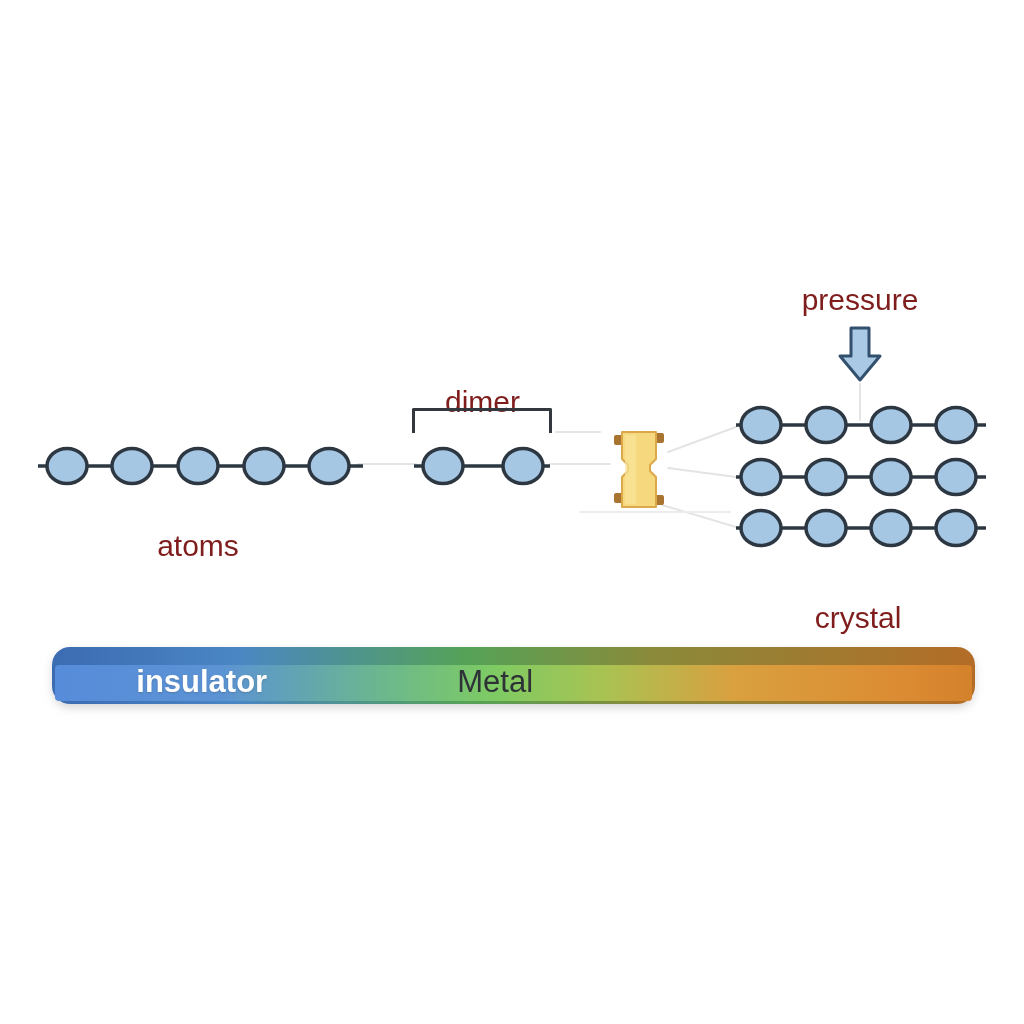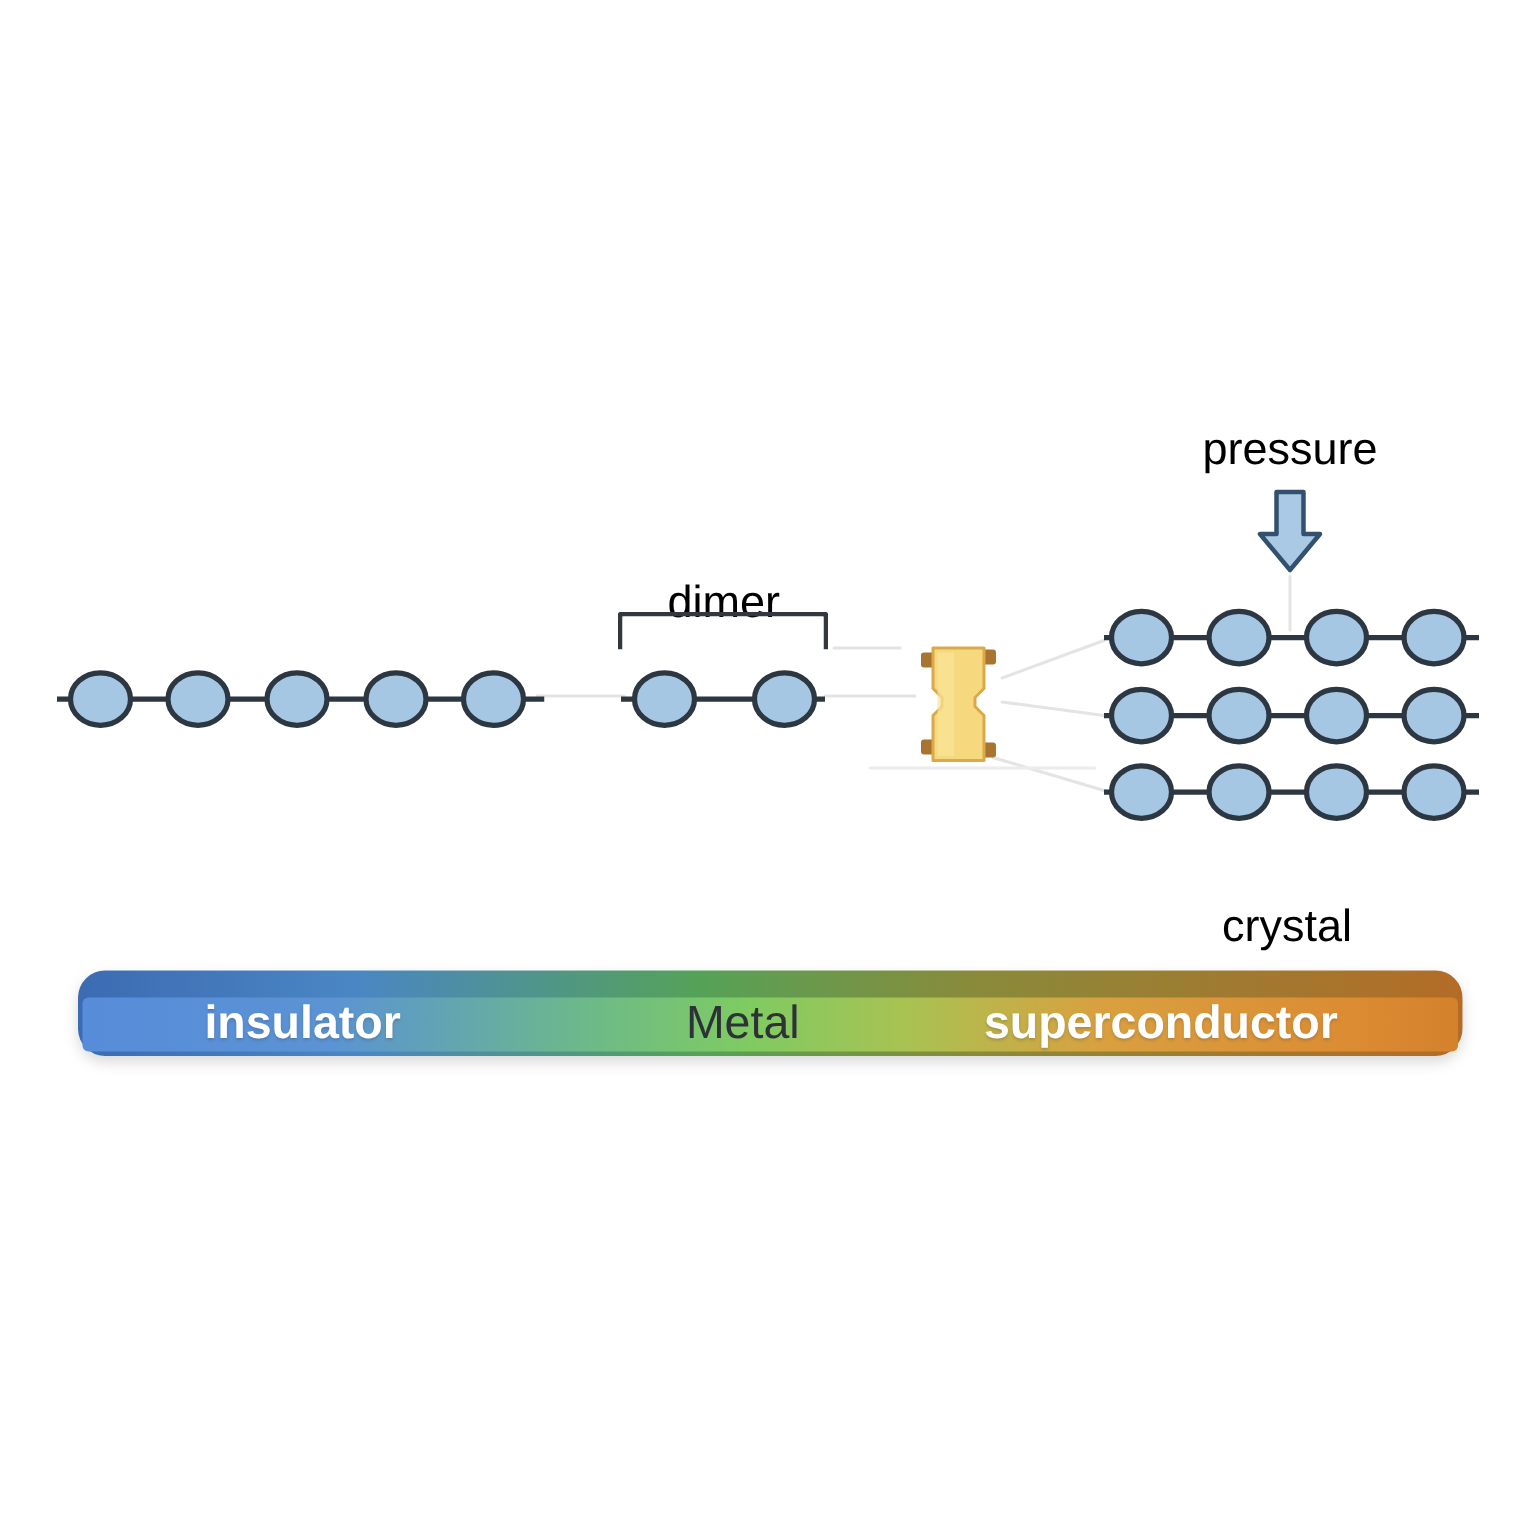--- a/index.html
+++ b/index.html
@@ -5,21 +5,21 @@
   html,body{margin:0;padding:0;background:#ffffff;}
   .canvas{
     position:relative;
     width:1024px;height:1024px;
     background:#ffffff;
     font-family:"Liberation Sans", sans-serif;
     overflow:hidden;
   }
   .abs{position:absolute;}
   .label{
-    color:#000000;
+    color:#7f1d1d;
     font-size:30px;
     text-align:center;
     line-height:1.2;
     white-space:nowrap;
   }
   .bracket{
     border:3.5px solid #33383e;
     border-bottom:none;
     border-radius:2px 2px 0 0;
   }
@@ -78,20 +78,21 @@
   <svg class="abs" style="left:38px;top:442px;" width="325" height="48" viewBox="0 0 325 48">
     <line x1="0" y1="24" x2="325" y2="24" stroke="#2d3742" stroke-width="3.5"></line>
     <g fill="#a6c7e4" stroke="#2d3742" stroke-width="3.5">
       <ellipse cx="29" cy="24" rx="20" ry="17.5"></ellipse>
       <ellipse cx="94" cy="24" rx="20" ry="17.5"></ellipse>
       <ellipse cx="160" cy="24" rx="20" ry="17.5"></ellipse>
       <ellipse cx="226" cy="24" rx="20" ry="17.5"></ellipse>
       <ellipse cx="291" cy="24" rx="20" ry="17.5"></ellipse>
     </g>
   </svg>
+  <div class="abs label" style="left:98px;top:528px;width:200px;">atoms</div>
 
   <div class="abs label" style="left:412px;top:384px;width:141px;">dimer</div>
   <div class="abs bracket" style="left:412px;top:408px;width:134px;height:22px;"></div>
   <svg class="abs" style="left:414px;top:442px;" width="136" height="48" viewBox="0 0 136 48">
     <line x1="0" y1="24" x2="136" y2="24" stroke="#2d3742" stroke-width="3.5"></line>
     <g fill="#a6c7e4" stroke="#2d3742" stroke-width="3.5">
       <ellipse cx="29" cy="24" rx="20" ry="17.5"></ellipse>
       <ellipse cx="109" cy="24" rx="20" ry="17.5"></ellipse>
     </g>
   </svg>
@@ -138,17 +139,16 @@
       <ellipse cx="155" cy="24" rx="20" ry="17.5"></ellipse>
       <ellipse cx="220" cy="24" rx="20" ry="17.5"></ellipse>
     </g>
   </svg>
   <div class="abs label" style="left:778px;top:579px;width:160px;margin-top:21px;">crystal</div>
 
   <div class="abs phase-bar-outer">
     <div class="phase-bar-inner">
       <span class="phase-label light" style="left:16.0%;">insulator</span>
       <span class="phase-label dark" style="left:48.0%;">Metal</span>
-      <span class="phase-label light" style="left:78.4%;">superconductor</span>
     </div>
   </div>
 
 </div>
 
 </body></html>

